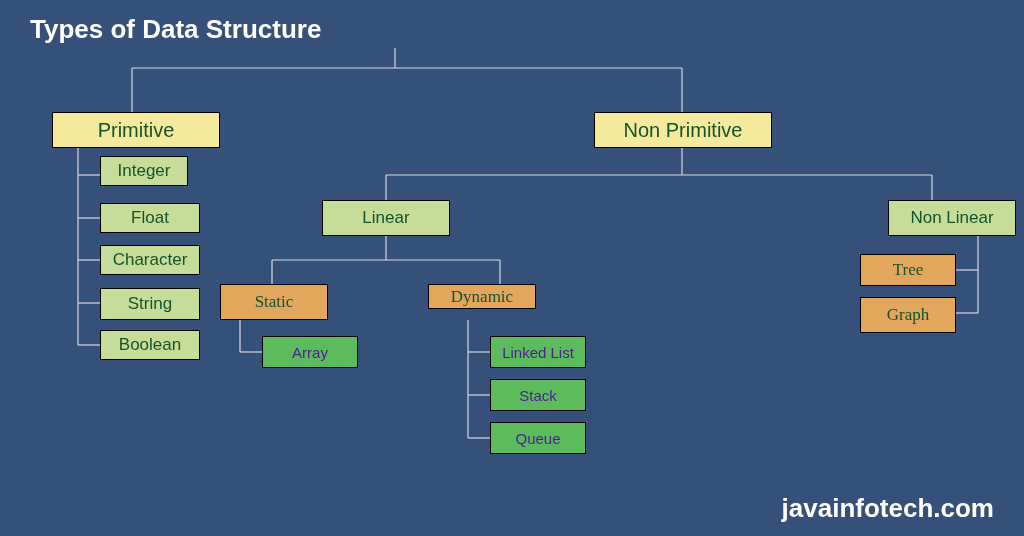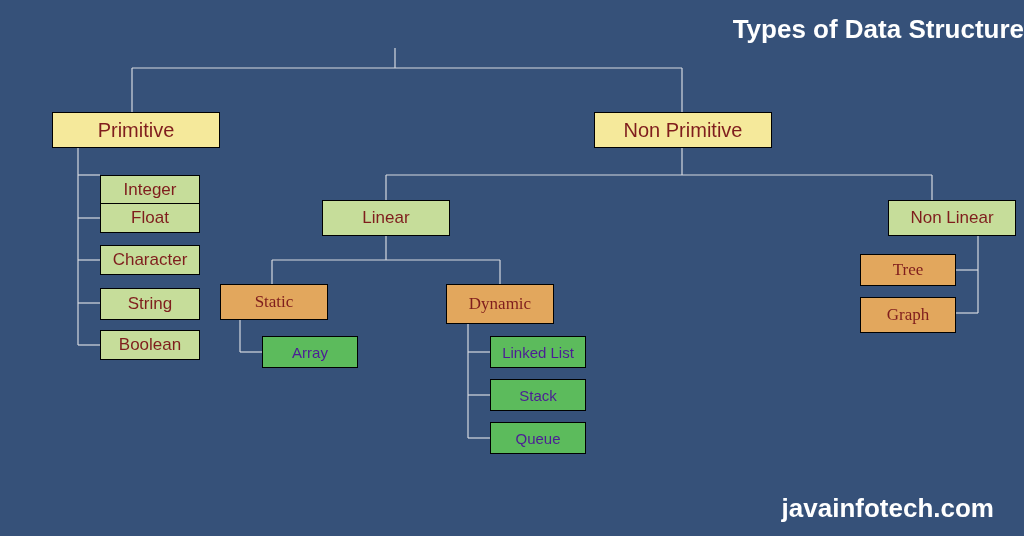--- a/index.html
+++ b/index.html
@@ -9,35 +9,35 @@
     background: #365179;
     font-family: Arial, Helvetica, sans-serif;
     position: relative;
     overflow: hidden;
   }
   .title {
     position: absolute;
     top: 14px;
     left: 0;
     width: 100%;
-    text-align: right;
+    text-align: left;
     color: #fff;
     font-weight: 700;
     font-size: 26px;
     padding-left: 30px;
   }
   .node {
     position: absolute;
     border: 1px solid #000;
     text-align: center;
     display: flex;
     align-items: center;
     justify-content: center;
     font-size: 17px;
-    color: #7f1d1d;
+    color: #14532d;
     font-weight: 400;
   }
   .yellow { background: #f5e99b; font-size: 20px; }
   .lgreen { background: #c6dd9a; }
   .orange { background: #e2a75d; font-family: Liberation Serif, serif; }
   .green  { background: #5cbb5c; color:#4c1d95; font-size:15px; }
   .watermark {
     position: absolute;
     right: 30px;
     bottom: 12px;
@@ -92,34 +92,34 @@
   <line x1="468" y1="438" x2="490" y2="438"></line>
 
   <line x1="978" y1="236" x2="978" y2="313"></line>
   <line x1="956" y1="270" x2="978" y2="270"></line>
   <line x1="956" y1="313" x2="978" y2="313"></line>
 </svg>
 
 <div class="title">Types of Data Structure</div>
 
 <div class="node yellow" style="left:52px;top:112px;width:168px;height:36px">Primitive</div>
-<div class="node lgreen" style="left:100px;top:175px;width:100px;height:30px">Integer</div>
+<div class="node lgreen" style="left:100px;top:156px;width:88px;height:30px">Integer</div>
 <div class="node lgreen" style="left:100px;top:203px;width:100px;height:30px">Float</div>
 <div class="node lgreen" style="left:100px;top:245px;width:100px;height:30px">Character</div>
 <div class="node lgreen" style="left:100px;top:288px;width:100px;height:32px">String</div>
 <div class="node lgreen" style="left:100px;top:330px;width:100px;height:30px">Boolean</div>
 
 <div class="node yellow" style="left:594px;top:112px;width:178px;height:36px">Non Primitive</div>
 
 <div class="node lgreen" style="left:322px;top:200px;width:128px;height:36px">Linear</div>
 
 <div class="node lgreen" style="left:888px;top:200px;width:128px;height:36px">Non Linear</div>
 
 <div class="node orange" style="left:220px;top:284px;width:108px;height:36px">Static</div>
-<div class="node orange" style="left:446px;top:284px;width:108px;height:40px">Dynamic</div>
+<div class="node orange" style="left:428px;top:284px;width:108px;height:25px">Dynamic</div>
 
 <div class="node green" style="left:262px;top:336px;width:96px;height:32px">Array</div>
 
 <div class="node green" style="left:490px;top:336px;width:96px;height:32px">Linked List</div>
 <div class="node green" style="left:490px;top:379px;width:96px;height:32px">Stack</div>
 <div class="node green" style="left:490px;top:422px;width:96px;height:32px">Queue</div>
 
 <div class="node orange" style="left:860px;top:254px;width:96px;height:32px">Tree</div>
 <div class="node orange" style="left:860px;top:297px;width:96px;height:36px">Graph</div>
 

